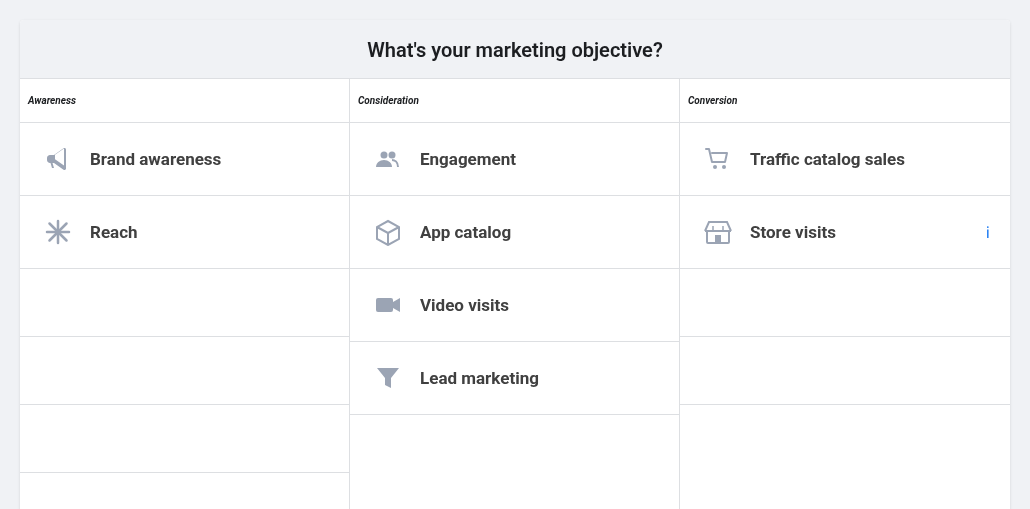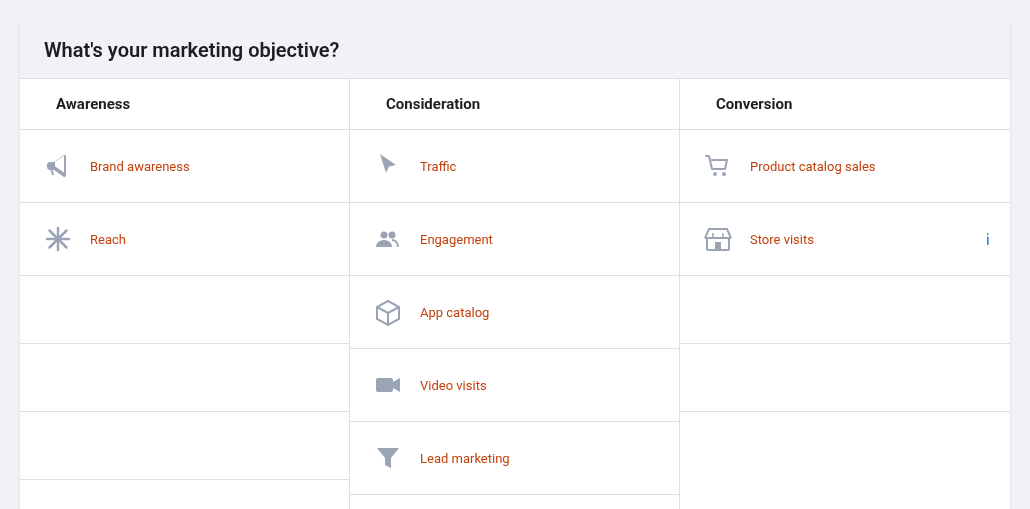--- a/index.html
+++ b/index.html
@@ -19,42 +19,44 @@
       box-shadow: 0 1px 3px rgba(0,0,0,0.12);
       overflow: hidden;
     }
     .page-title {
       font-size: 20px;
       font-weight: 600;
       color: #1c1e21;
       padding: 18px 24px 16px;
       background: #f0f2f5;
       border-bottom: none;
+      text-align: center;
     }
     .table-wrapper {
       width: 100%;
     }
     .columns {
       display: grid;
       grid-template-columns: 1fr 1fr 1fr;
       border-top: 1px solid #dddfe2;
     }
     .column {
       border-right: 1px solid #dddfe2;
     }
     .column:last-child {
       border-right: none;
     }
     .column-header {
-      font-size: 15px;
+      font-size: 10px;
       font-weight: 700;
       color: #1c1e21;
-      padding: 16px 36px;
+      padding: 16px 8px;
       border-bottom: 1px solid #dddfe2;
       background: #fff;
+      font-style: italic;
     }
     .menu-item {
       display: flex;
       align-items: center;
       padding: 18px 20px;
       border-bottom: 1px solid #dddfe2;
       cursor: pointer;
       background: #fff;
       min-height: 68px;
       position: relative;
@@ -78,23 +80,23 @@
       justify-content: center;
       margin-right: 14px;
       flex-shrink: 0;
     }
     .icon-wrap svg {
       fill: #9ba4b4;
       width: 28px;
       height: 28px;
     }
     .item-label {
-      font-size: 13px;
-      color: #c2410c;
-      font-weight: 400;
+      font-size: 17px;
+      color: #404040;
+      font-weight: 700;
     }
     .info-icon {
       margin-left: auto;
       color: #1877f2;
       font-size: 16px;
       cursor: pointer;
     }
   </style>
 </head>
 <body>
@@ -132,28 +134,20 @@
 
         <div class="menu-item-empty filler" style="min-height:68px;"></div>
         <div class="menu-item-empty filler" style="min-height:68px;"></div>
         <div class="menu-item-empty filler" style="min-height:68px;"></div>
         <div class="menu-item-empty filler" style="min-height:68px; border-bottom:none;"></div>
       </div>
 
       <div class="column">
         <div class="column-header">Consideration</div>
 
-        <div class="menu-item">
-          <div class="icon-wrap">
-            <svg viewBox="0 0 28 28" xmlns="http://www.w3.org/2000/svg">
-              <path d="M6 2l16 11-7 1.5-3 6.5L6 2z"></path>
-            </svg>
-          </div>
-          <span class="item-label">Traffic</span>
-        </div>
 
         <div class="menu-item">
           <div class="icon-wrap">
             <svg viewBox="0 0 28 28" xmlns="http://www.w3.org/2000/svg">
 
               <circle cx="10" cy="10" r="3.5"></circle>
               <circle cx="18" cy="10" r="3.5"></circle>
               <path d="M2 22c0-4 3.58-7 8-7s8 3 8 7"></path>
               <path d="M18 15c2.5 0 6 1.5 6 7" stroke="#9ba4b4" stroke-width="2" fill="none"></path>
             </svg>
@@ -205,21 +199,21 @@
 
         <div class="menu-item">
           <div class="icon-wrap">
             <svg viewBox="0 0 28 28" xmlns="http://www.w3.org/2000/svg">
 
               <path d="M2 4h3l3 13h13l2-9H8" fill="none" stroke="#9ba4b4" stroke-width="2" stroke-linecap="round" stroke-linejoin="round"></path>
               <circle cx="11" cy="22" r="2" fill="#9ba4b4"></circle>
               <circle cx="20" cy="22" r="2" fill="#9ba4b4"></circle>
             </svg>
           </div>
-          <span class="item-label">Product catalog sales</span>
+          <span class="item-label">Traffic catalog sales</span>
         </div>
 
         <div class="menu-item">
           <div class="icon-wrap">
             <svg viewBox="0 0 28 28" xmlns="http://www.w3.org/2000/svg">
 
               <rect x="3" y="13" width="22" height="12" rx="1" fill="none" stroke="#9ba4b4" stroke-width="2"></rect>
               <polyline points="1,13 5,4 23,4 27,13" fill="none" stroke="#9ba4b4" stroke-width="2"></polyline>
               <line x1="1" y1="13" x2="27" y2="13" stroke="#9ba4b4" stroke-width="2"></line>
               <rect x="11" y="17" width="6" height="8" fill="#9ba4b4"></rect>

